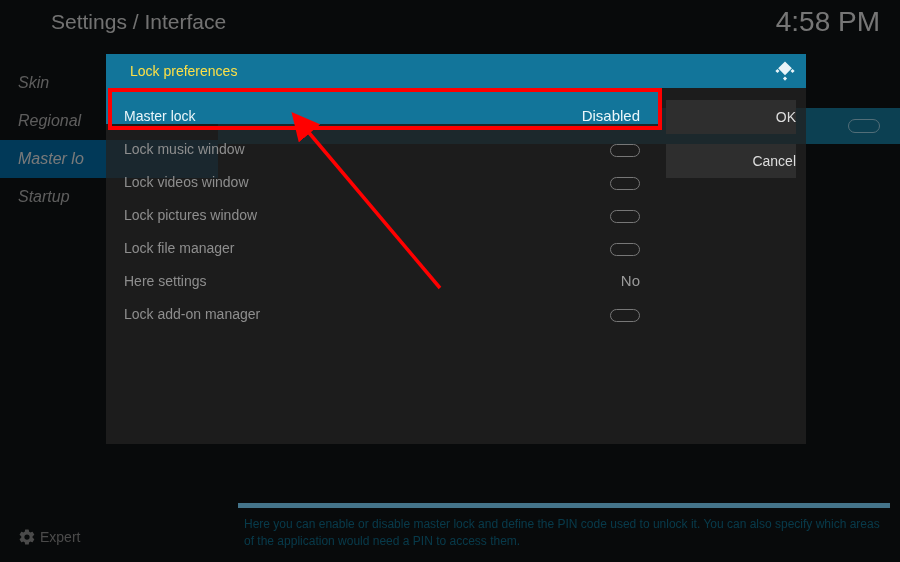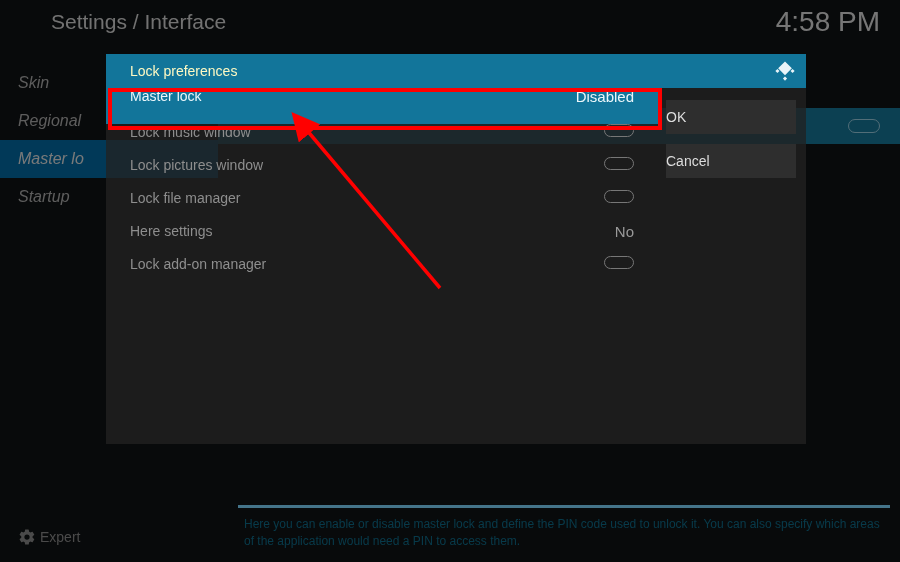--- a/index.html
+++ b/index.html
@@ -30,45 +30,45 @@
     position: relative;
   }
 
   .footer-left {
     position: absolute; bottom: 16px; left: 18px;
     display: flex; align-items: center; gap: 4px; color: #888; font-size: 14px;
   }
   .gear { width: 18px; height: 18px; }
   .help {
     position: absolute; bottom: 12px; left: 238px; right: 10px;
-    border-top: 3px solid #7dd3fc; padding: 8px 6px 0 6px;
+    border-top: 5px solid #7dd3fc; padding: 8px 6px 0 6px;
     color: #0e6a88; font-size: 12px; line-height: 1.4;
   }
 
   
   .dialog {
     position: absolute; top: 54px; left: 106px; width: 700px; height: 390px;
     background: rgba(30,30,30,0.88); box-shadow: 0 0 0 9999px rgba(0,0,0,0.45);
   }
   .dialog-title {
     background: #12759a; height: 34px; display: flex; align-items: center;
-    justify-content: space-between; padding: 0 10px 0 24px; color: #fef9c3; font-size: 14px;
+    justify-content: space-between; padding: 0 10px 0 24px; color: #fde047; font-size: 14px;
   }
   .kodi-icon { width: 22px; height: 22px; }
   .dialog-body { display: flex; }
   .settings-col { width: 552px; padding: 0; }
   .buttons-col { width: 148px; padding: 12px 10px 0 8px; }
   .dlg-btn {
-    background: #2e2e2e; color: #ddd; font-size: 14px; text-align: left;
+    background: #2e2e2e; color: #ddd; font-size: 14px; text-align: right;
     padding: 9px 0; margin-bottom: 10px; cursor: pointer;
   }
 
   .setting-row {
-    display: flex; justify-content: space-between; align-items: flex-start;
-    padding: 0 24px; height: 33px; color: #8e8e8e; font-size: 14px;
+    display: flex; justify-content: space-between; align-items: flex-end;
+    padding: 0 18px; height: 33px; color: #8e8e8e; font-size: 14px;
   }
   .setting-row.highlight {
     background: #12759a; color: #eaf6fa; height: 36px;
   }
   .setting-value { color: #9a9a9a; font-size: 15px; }
   .setting-row.highlight .setting-value { color: #eaf6fa; }
   .toggle {
     width: 30px; height: 13px; border: 1.5px solid #777; border-radius: 10px;
     position: relative;
   }
@@ -128,20 +128,24 @@
     <div class="settings-col" id="settings-col">
         <div class="setting-row highlight">
           <span>Master lock</span>
           <span class="setting-value">Disabled</span>
         </div>
         <div class="setting-row">
           <span>Lock music window</span>
           <span class="toggle"></span>
         </div>
         <div class="setting-row">
+          <span>Lock videos window</span>
+          <span class="toggle"></span>
+        </div>
+        <div class="setting-row">
           <span>Lock pictures window</span>
           <span class="toggle"></span>
         </div>
         <div class="setting-row">
           <span>Lock file manager</span>
           <span class="toggle"></span>
         </div>
         <div class="setting-row">
           <span>Here settings</span>
           <span class="setting-value">No</span>

